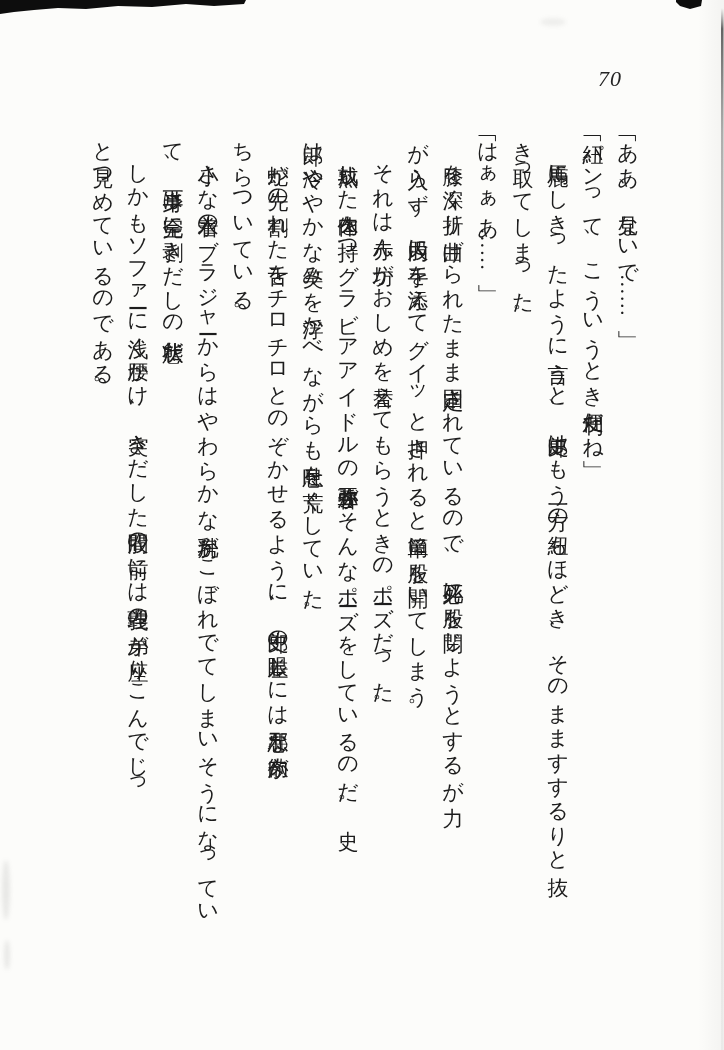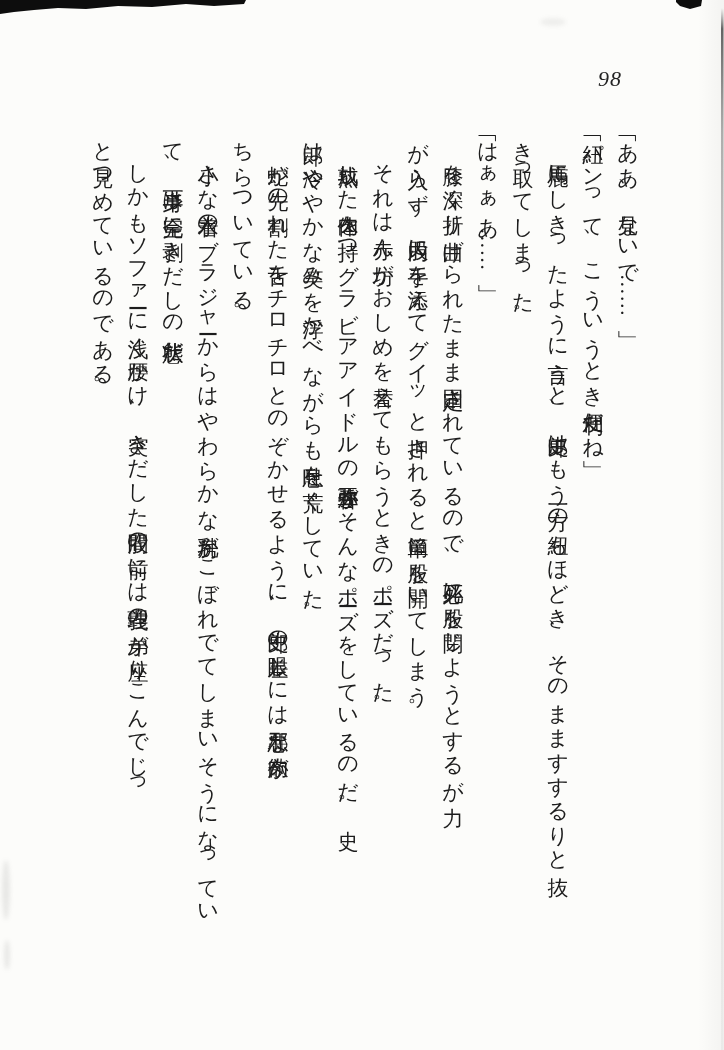--- a/index.html
+++ b/index.html
@@ -86,21 +86,21 @@
         <stop offset="1" stop-color="#aaaaaa" stop-opacity="0.12"></stop>
       </linearGradient>
     </defs>
     <rect x="721" y="8" width="2.5" height="1042" fill="url(#edgeFade)"></rect>
   </svg>
 
   <div class="smudge" style="left:2px; top:860px; width:8px; height:60px;"></div>
   <div class="smudge" style="left:4px; top:940px; width:6px; height:30px;"></div>
   <div class="smudge" style="left:540px; top:18px; width:26px; height:8px; background:rgba(120,120,120,0.10);"></div>
 
-  <div class="page-number">98</div>
+  <div class="page-number">70</div>
 
   <div class="text-block">
       <div class="text-line">「ああ、見ないで……」</div>
       <div class="text-line">「紐パンって、こういうとき便利だね」</div>
       <div class="text-line indent">馬鹿にしきったように言うと、史郎はもう一方の紐もほどき、そのまますするりと抜</div>
       <div class="text-line">き取ってしまった。</div>
       <div class="text-line">「はぁぁあ……」</div>
       <div class="text-line indent">膝を深く折り曲げられたまま固定されているので、必死に股を閉じようとするが力</div>
       <div class="text-line">が入らず、内股に手を添えてグイッと押されると簡単に股を開いてしまう。</div>
       <div class="text-line indent">それは赤ん坊がおしめを替えてもらうときのポーズだった。</div>

